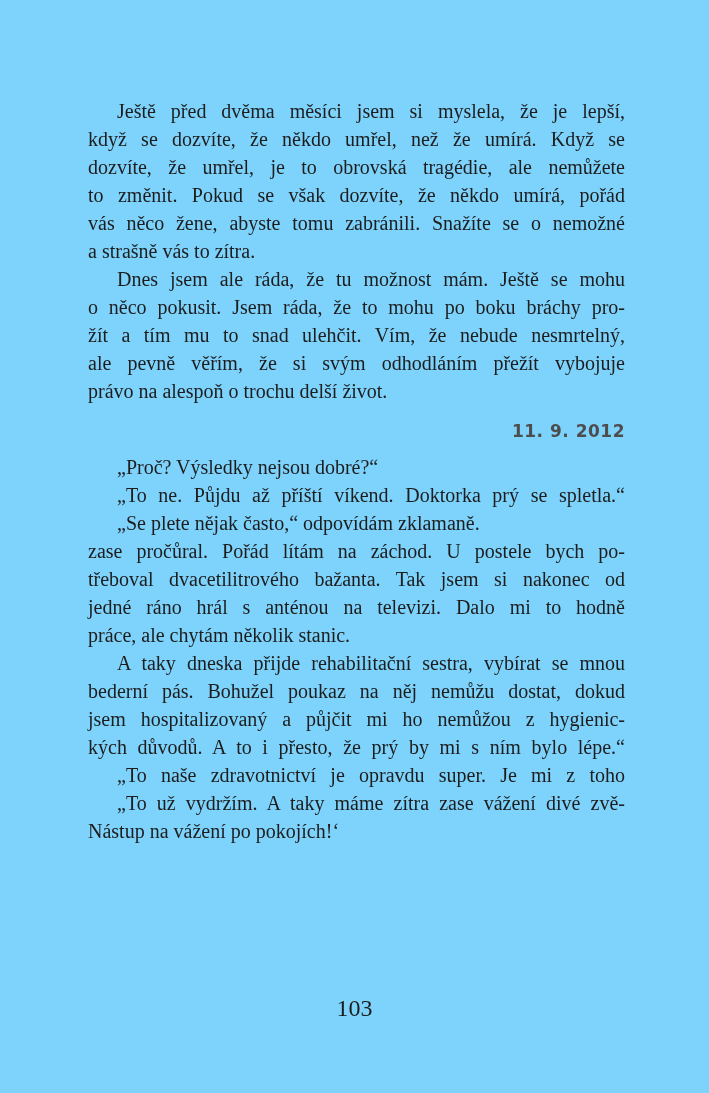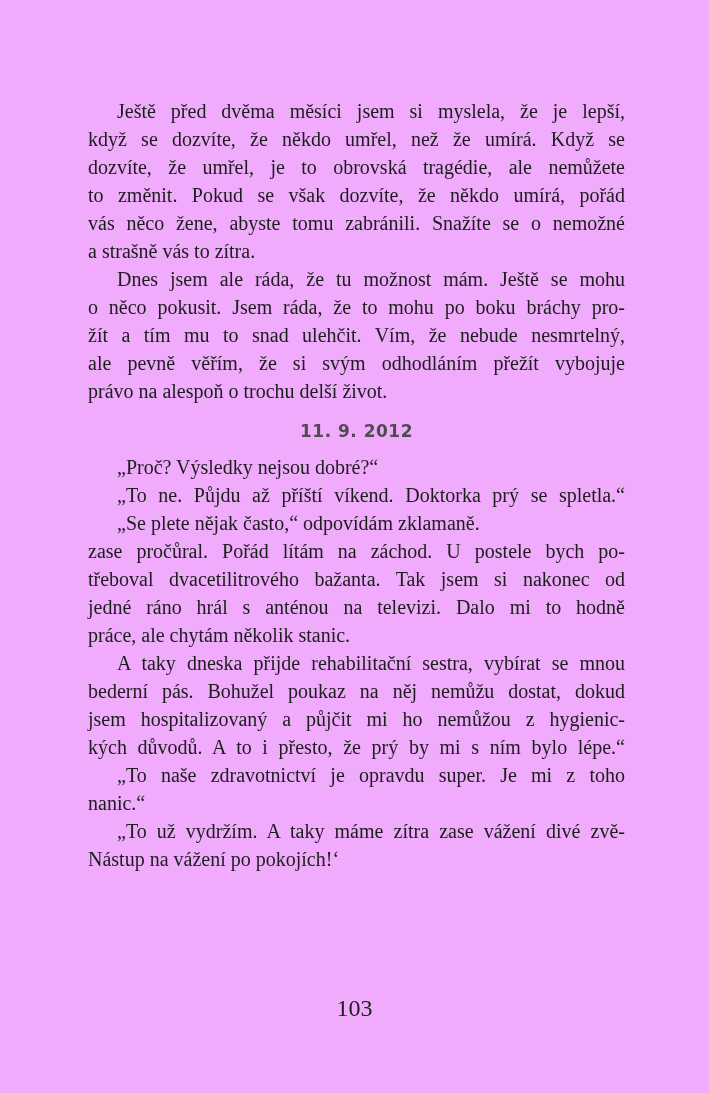--- a/index.html
+++ b/index.html
@@ -4,21 +4,21 @@
 <style>
   html, body {
     margin: 0;
     padding: 0;
     background: #ffffff;
   }
   .book-page {
     position: relative;
     width: 709px;
     height: 1093px;
-    background: #f0abfc;
+    background: #7dd3fc;
     overflow: hidden;
     font-family: "Liberation Serif", "DejaVu Serif", serif;
     color: #1d1d1d;
     text-decoration: underline;
   }
   .body-text {
     position: absolute;
     left: 88px;
     top: 97px;
     width: 537px;
@@ -42,21 +42,21 @@
   }
   .para.indent .line.first {
     text-indent: 29px;
   }
   .date-heading {
     font-family: "DejaVu Sans", sans-serif;
     font-weight: bold;
     font-size: 17px;
     line-height: 28px;
     color: #4d4d4d;
-    text-align: center;
+    text-align: right;
     margin-top: 12px;
     margin-bottom: 8px;
     letter-spacing: 0.5px;
   }
   .page-number {
     position: absolute;
     left: 0;
     top: 995px;
     width: 709px;
     text-align: center;
@@ -102,21 +102,20 @@
         <span class="line last">práce, ale chytám několik stanic.</span>
       </p>
       <p class="para indent justify-last">
         <span class="line first">A taky dneska přijde rehabilitační sestra, vybírat se mnou</span>
         <span class="line">bederní pás. Bohužel poukaz na něj nemůžu dostat, dokud</span>
         <span class="line">jsem hospitalizovaný a půjčit mi ho nemůžou z hygienic-</span>
         <span class="line last">kých důvodů. A to i přesto, že prý by mi s ním bylo lépe.“</span>
       </p>
       <p class="para indent">
         <span class="line first">„To naše zdravotnictví je opravdu super. Je mi z toho</span>
-        <span class="line last">nanic.“</span>
       </p>
       <p class="para indent">
         <span class="line first">„To už vydržím. A taky máme zítra zase vážení divé zvě-</span>
         <span class="line last">Nástup na vážení po pokojích!‘</span>
       </p>
     </div>
   <div class="page-number">103</div>
 </div>
 
 </body></html>

